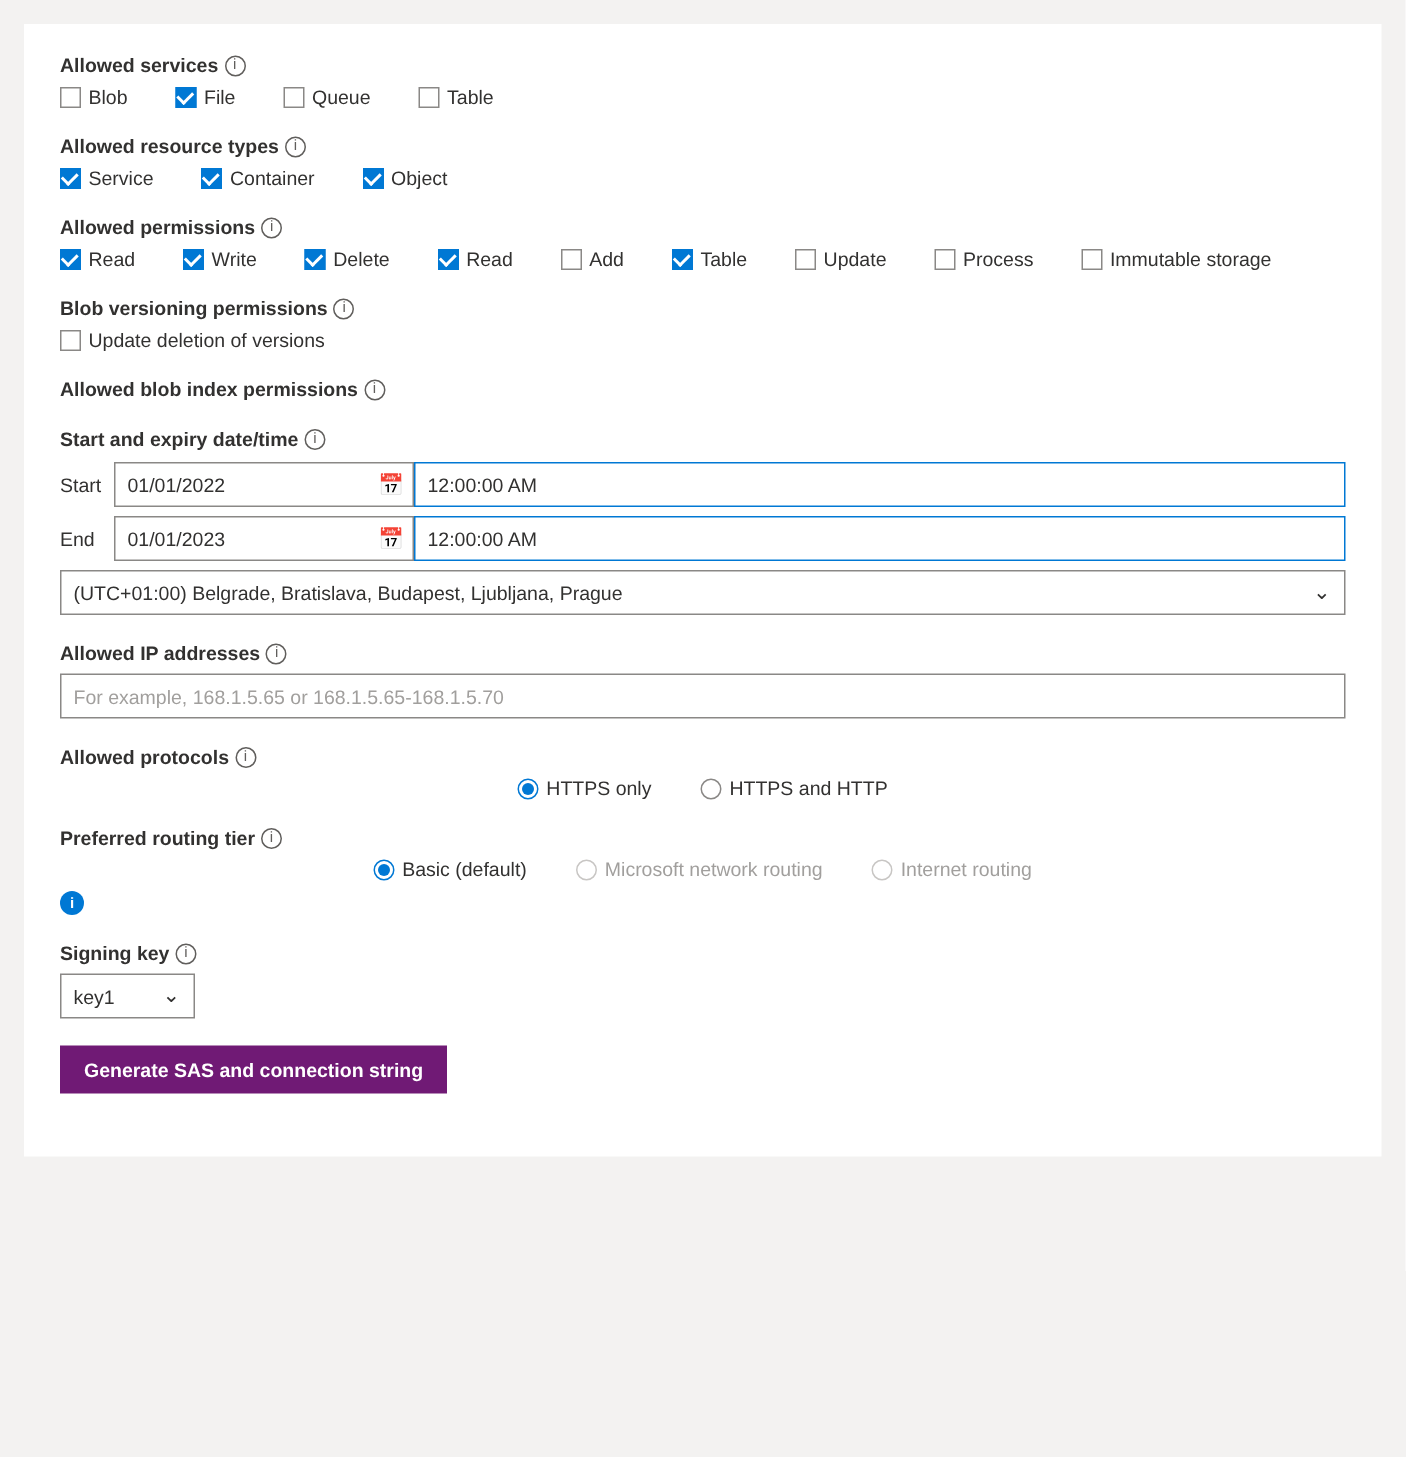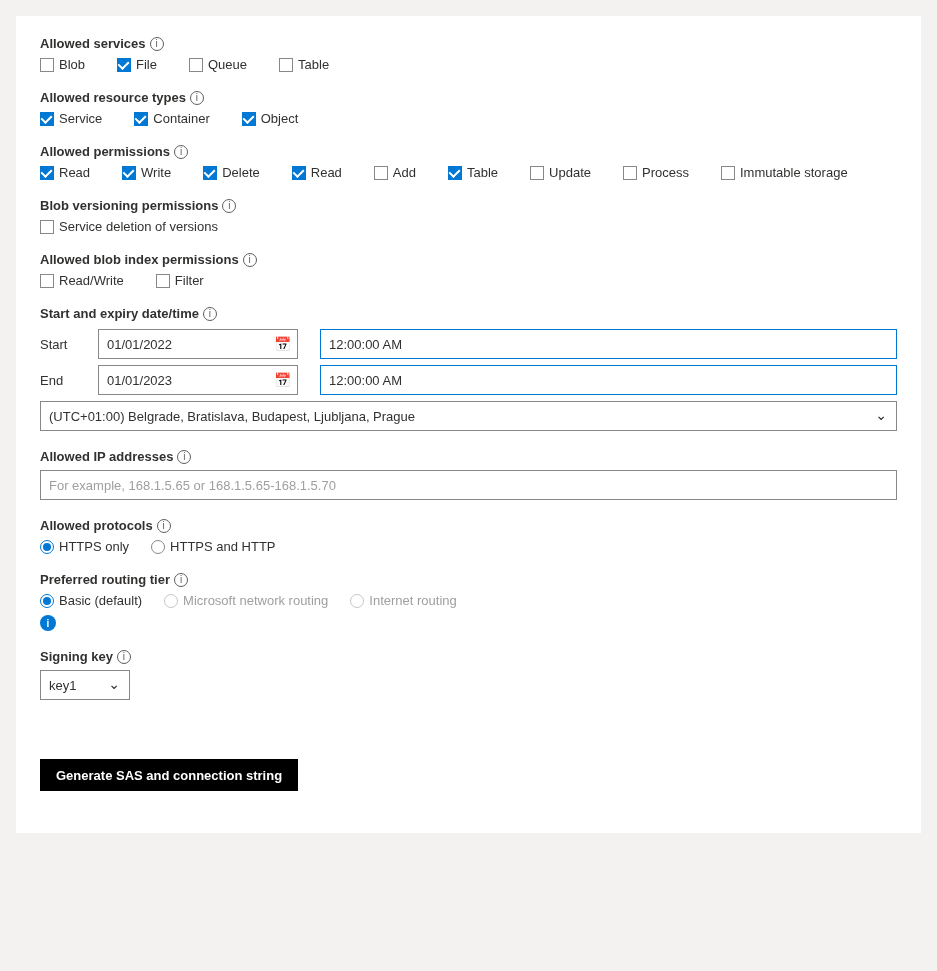--- a/index.html
+++ b/index.html
@@ -85,21 +85,21 @@
       color: #323130;
       cursor: pointer;
     }
     .date-time-section .section-label {
       margin-bottom: 8px;
     }
     .date-row {
       display: flex;
       align-items: center;
       margin-bottom: 6px;
-      gap: 22px;
+      gap: 0;
     }
     .date-row-label {
       font-size: 13px;
       color: #323130;
       width: 36px;
       flex-shrink: 0;
     }
     .date-input-wrapper {
       position: relative;
       display: flex;
@@ -168,21 +168,22 @@
       height: 30px;
       outline: none;
     }
     .text-input::placeholder {
       color: #a19f9d;
     }
     .radio-row {
       display: flex;
       align-items: center;
       flex-wrap: wrap;
-      gap: 4px 22px;
+      gap: 4px 33px;
+      justify-content: center;
     }
     .radio-item {
       display: flex;
       align-items: center;
       gap: 5px;
       cursor: pointer;
     }
     .radio-item input[type="radio"] {
       appearance: none;
       -webkit-appearance: none;
@@ -266,31 +267,30 @@
       content: '⌄';
       position: absolute;
       right: 10px;
       top: 50%;
       transform: translateY(-55%);
       pointer-events: none;
       font-size: 14px;
       color: #323130;
     }
     .generate-btn {
-      background: #000000;
+      background: #701a75;
       color: #fff;
       border: none;
       padding: 8px 16px;
       font-size: 13px;
       font-weight: 600;
       cursor: pointer;
       height: 32px;
       display: inline-flex;
       align-items: center;
-      margin-top: 41px;
     }
   </style>
 </head>
 <body>
 
 <div class="panel">
 
   <div class="section">
     <div class="section-label">
       <span>Allowed services</span>
@@ -383,39 +383,29 @@
   </div>
 
   <div class="section">
     <div class="section-label">
       <span>Blob versioning permissions</span>
       <span class="info-icon">i</span>
     </div>
     <div class="checkbox-row">
       <div class="checkbox-item">
         <input type="checkbox" id="enable-deletion" style="">
-        <label for="enable-deletion">Service deletion of versions</label>
+        <label for="enable-deletion">Update deletion of versions</label>
       </div>
     </div>
   </div>
 
   <div class="section">
     <div class="section-label">
       <span>Allowed blob index permissions</span>
       <span class="info-icon">i</span>
-    </div>
-    <div class="checkbox-row">
-      <div class="checkbox-item">
-        <input type="checkbox" id="blob-readwrite" style="">
-        <label for="blob-readwrite">Read/Write</label>
-      </div>
-      <div class="checkbox-item">
-        <input type="checkbox" id="blob-filter" style="">
-        <label for="blob-filter">Filter</label>
-      </div>
     </div>
   </div>
 
   <div class="section date-time-section">
     <div class="section-label">
       <span>Start and expiry date/time</span>
       <span class="info-icon">i</span>
     </div>
 
     <div class="date-row">

